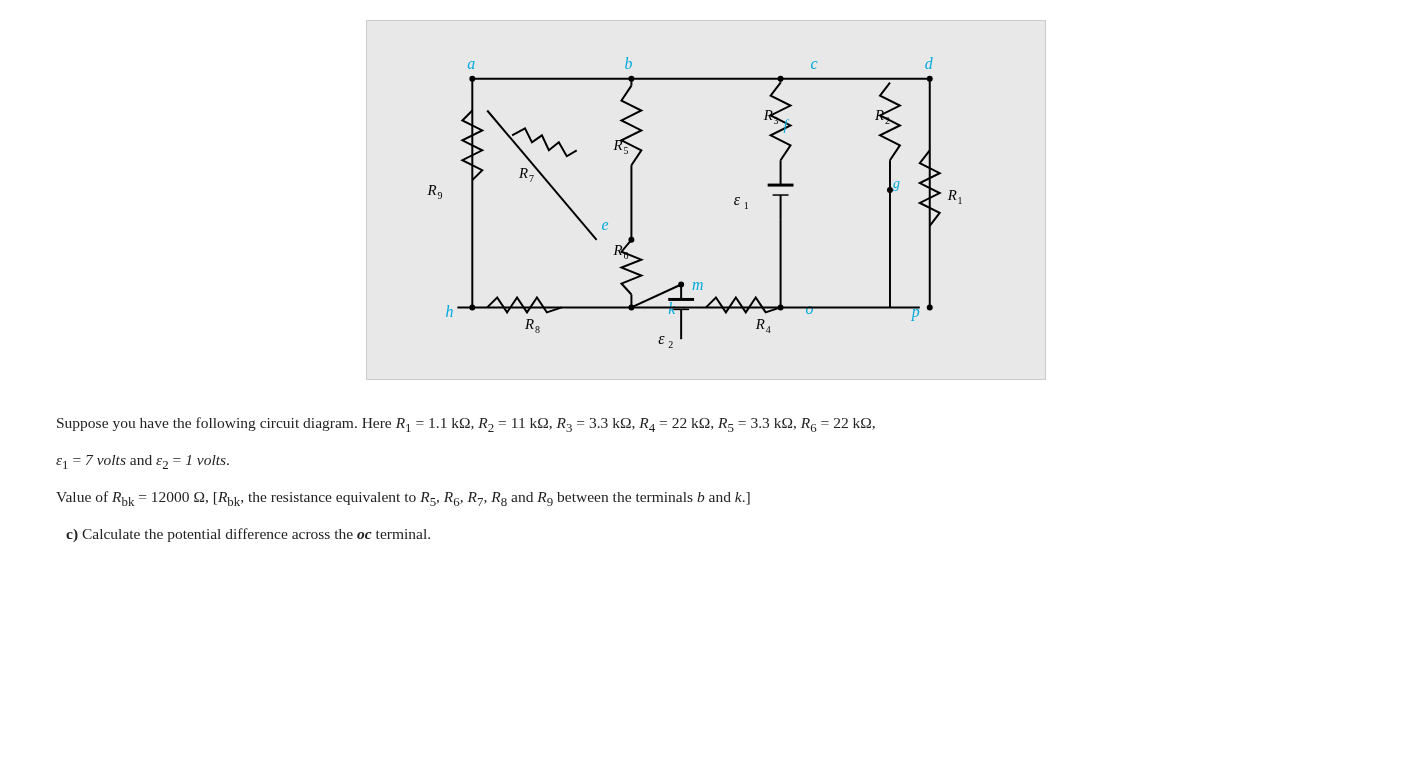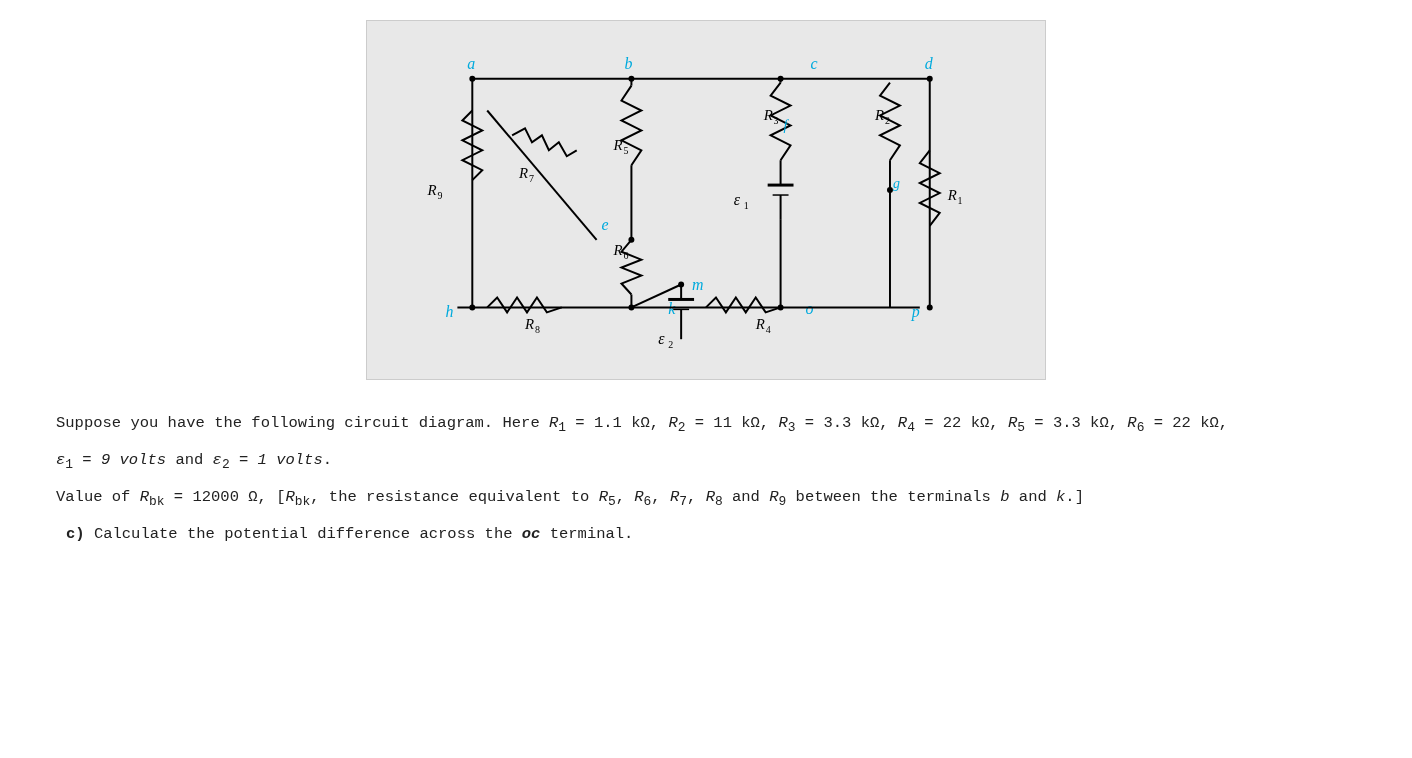--- a/index.html
+++ b/index.html
@@ -26,21 +26,20 @@
       overflow: hidden;
     }
     .circuit-svg {
       width: 100%;
       height: 100%;
     }
     .problem-text {
       max-width: 1300px;
       margin: 16px auto;
       line-height: 1.7;
-      font-family: Liberation Mono, monospace;
     }
     .value-line {
       margin-bottom: 8px;
       font-size: 15.5px;
     }
     .sub-question {
       margin-left: 10px;
       margin-bottom: 8px;
       font-size: 15.5px;
     }
@@ -170,21 +169,21 @@
       <circle cx="315" cy="265" r="3" fill="black"></circle>
     </svg>
   </div>
 </div>
 
 <div class="problem-text">
   <div class="value-line">
     Suppose you have the following circuit diagram. Here <em>R</em><sub>1</sub> = 1.1 kΩ, <em>R</em><sub>2</sub> = 11 kΩ, <em>R</em><sub>3</sub> = 3.3 kΩ, <em>R</em><sub>4</sub> = 22 kΩ, <em>R</em><sub>5</sub> = 3.3 kΩ, <em>R</em><sub>6</sub> = 22 kΩ,
   </div>
   <div class="value-line">
-    <em>ε</em><sub>1</sub> = <em>9 volts</em> and <em>ε</em><sub>2</sub> = <em>1 volts</em>.
+    <em>ε</em><sub>1</sub> = <em>7 volts</em> and <em>ε</em><sub>2</sub> = <em>1 volts</em>.
   </div>
   <div class="value-line" style="margin-top:8px;">
     Value of <em>R</em><sub>bk</sub> = 12000 Ω, [<em>R</em><sub>bk</sub>, the resistance equivalent to <em>R</em><sub>5</sub>, <em>R</em><sub>6</sub>, <em>R</em><sub>7</sub>, <em>R</em><sub>8</sub> and <em>R</em><sub>9</sub> between the terminals <em>b</em> and <em>k</em>.]
   </div>
   <div class="sub-question">
     <strong>c)</strong> Calculate the potential difference across the <em><strong>oc</strong></em> terminal.
   </div>
 </div>
 
 </body></html>

